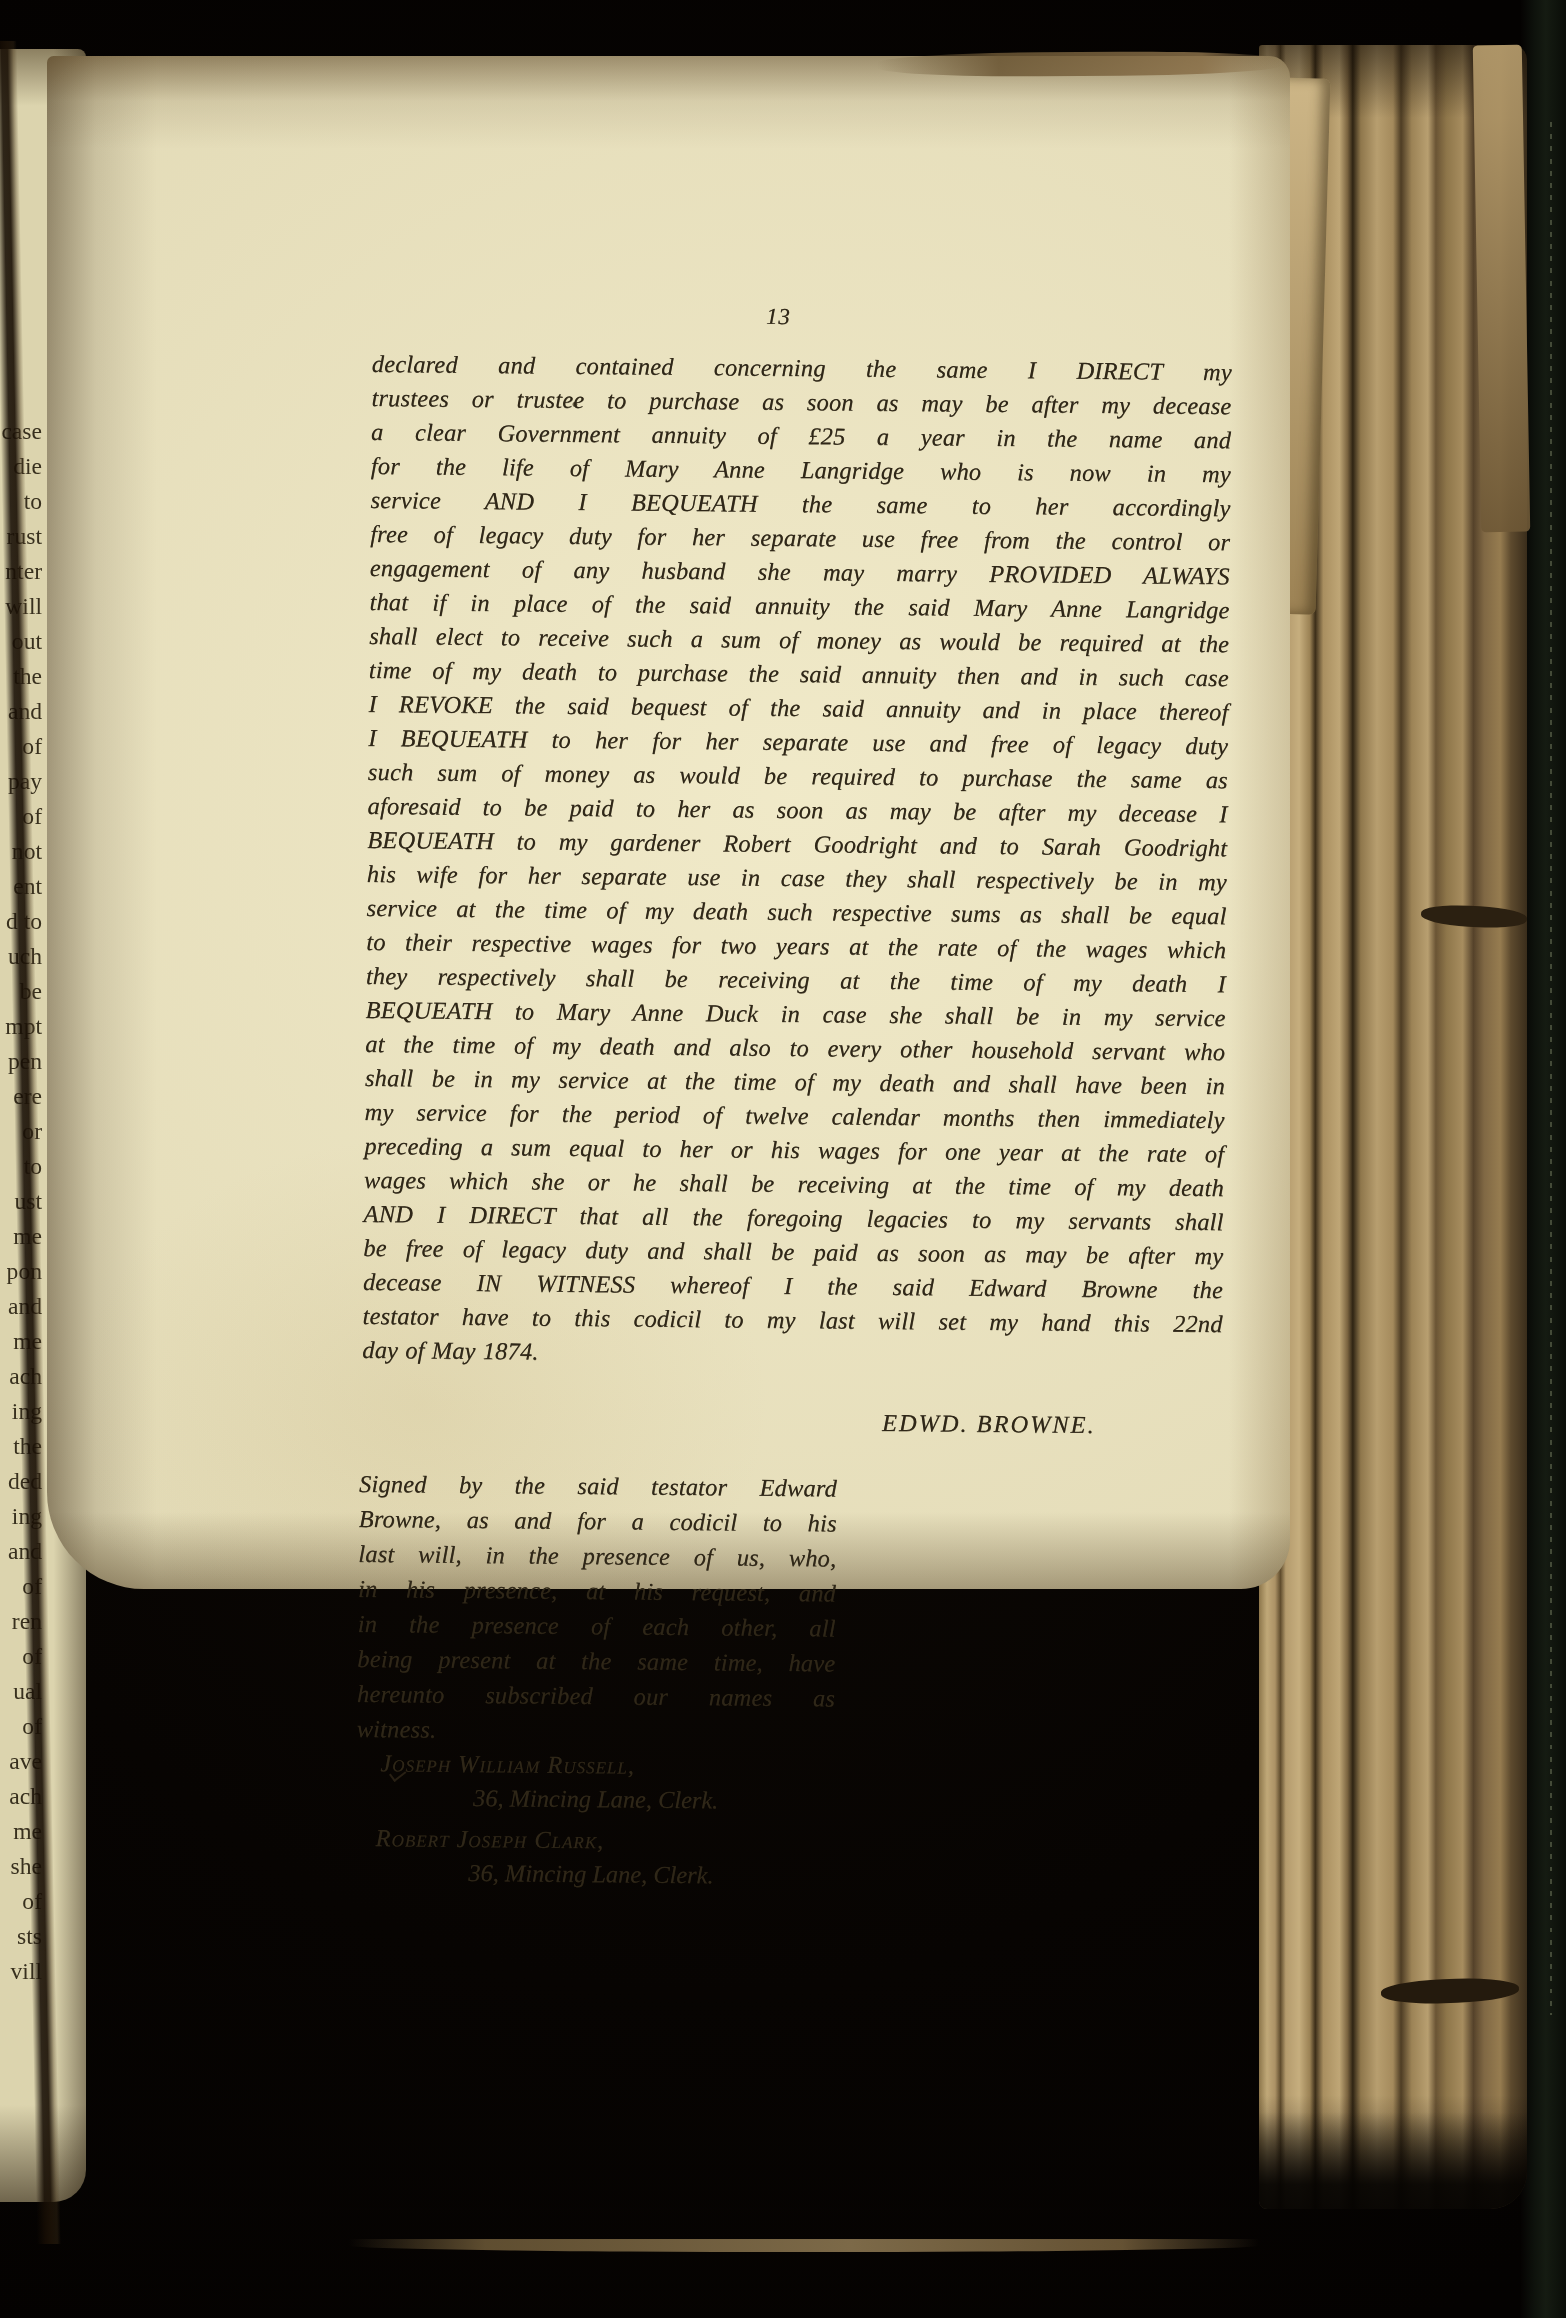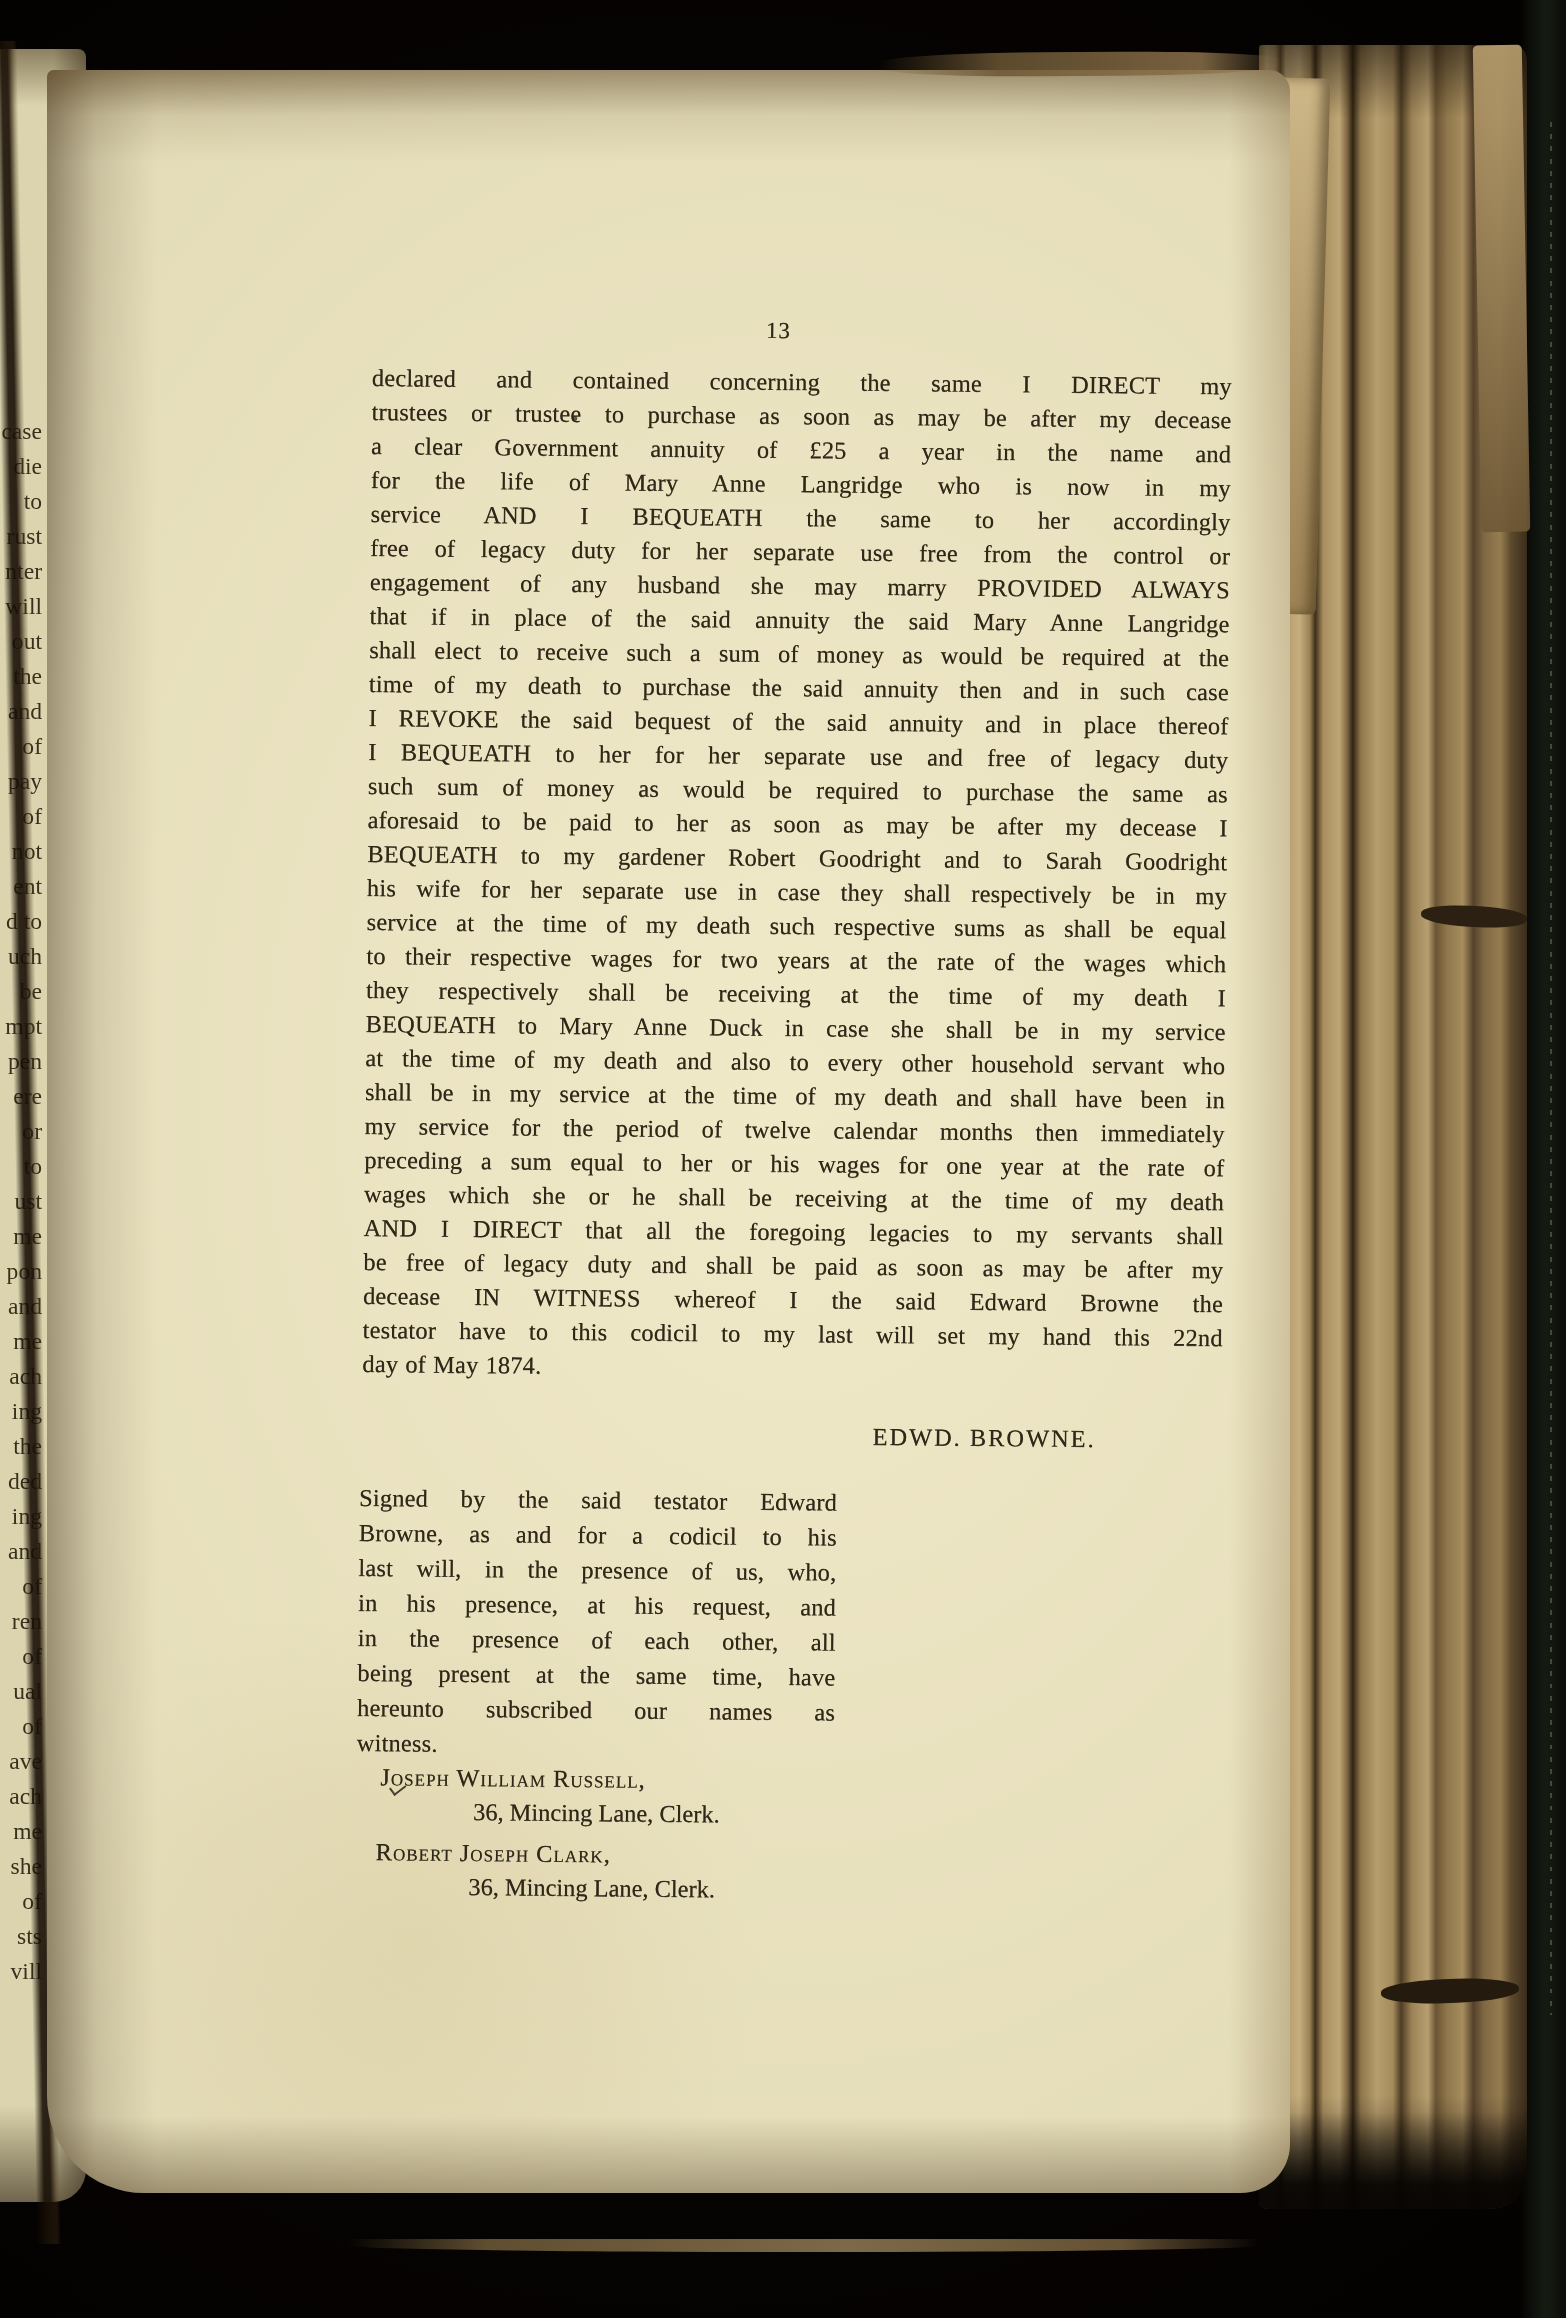--- a/index.html
+++ b/index.html
@@ -77,30 +77,31 @@
     position:absolute; left:37px; top:41px; width:24.4px; height:2203px;
     transform-origin:0 100%; transform:skewX(1.15deg);
     background:linear-gradient(90deg, rgba(0,0,0,0), rgba(22,13,4,.88) 35%, rgba(28,18,7,.92) 60%, rgba(70,52,26,.35) 85%, rgba(0,0,0,0));
   }
   .knot{
     position:absolute; left:84px; top:305px; width:11.4px; height:21px;
     background:#3f2e16; border-radius:50%; transform:rotate(25deg); opacity:.85;
   }
   
   .main-page{
-    position:absolute; left:47px; top:70px; width:1243px; height:2123px;
+    position:absolute; left:47px; top:56px; width:1243px; height:1533px;
     border-radius:6.5px 21px 49px 97px;
     background:
       radial-gradient(120% 90% at 60% 48%, rgba(249,243,212,.6), rgba(0,0,0,0) 72%),
       radial-gradient(40% 25% at 30% 88%, rgba(190,170,115,.25), rgba(0,0,0,0) 70%),
       linear-gradient(180deg, rgba(84,61,28,.6) 0, rgba(84,61,28,.14) 45px, rgba(0,0,0,0) 93px),
       linear-gradient(0deg, rgba(70,52,24,.45) 0, rgba(0,0,0,0) 77px),
       linear-gradient(90deg, rgba(56,40,18,.5) 0, rgba(56,40,18,.16) 49px, rgba(0,0,0,0) 110px),
       linear-gradient(270deg, rgba(125,98,52,.38) 0, rgba(0,0,0,0) 61px),
       #e3dbb7;
+    font-style: italic;
   }
   .top-edge{
     position:absolute; left:877px; top:52px; width:406px; height:24.4px;
     background:linear-gradient(90deg, rgba(0,0,0,0), #6b5634 30%, #8a7049 80%, rgba(0,0,0,0));
     border-radius:40%; transform:rotate(-.4deg); opacity:.85;
   }
   .under-edge{
     position:absolute; left:349px; top:2239px; width:910px; height:13px;
     background:linear-gradient(90deg, rgba(0,0,0,0), #75603c 15%, #9a835a 55%, #7c6540 85%, rgba(0,0,0,0));
     border-radius:0 0 60% 60%; opacity:.8;

